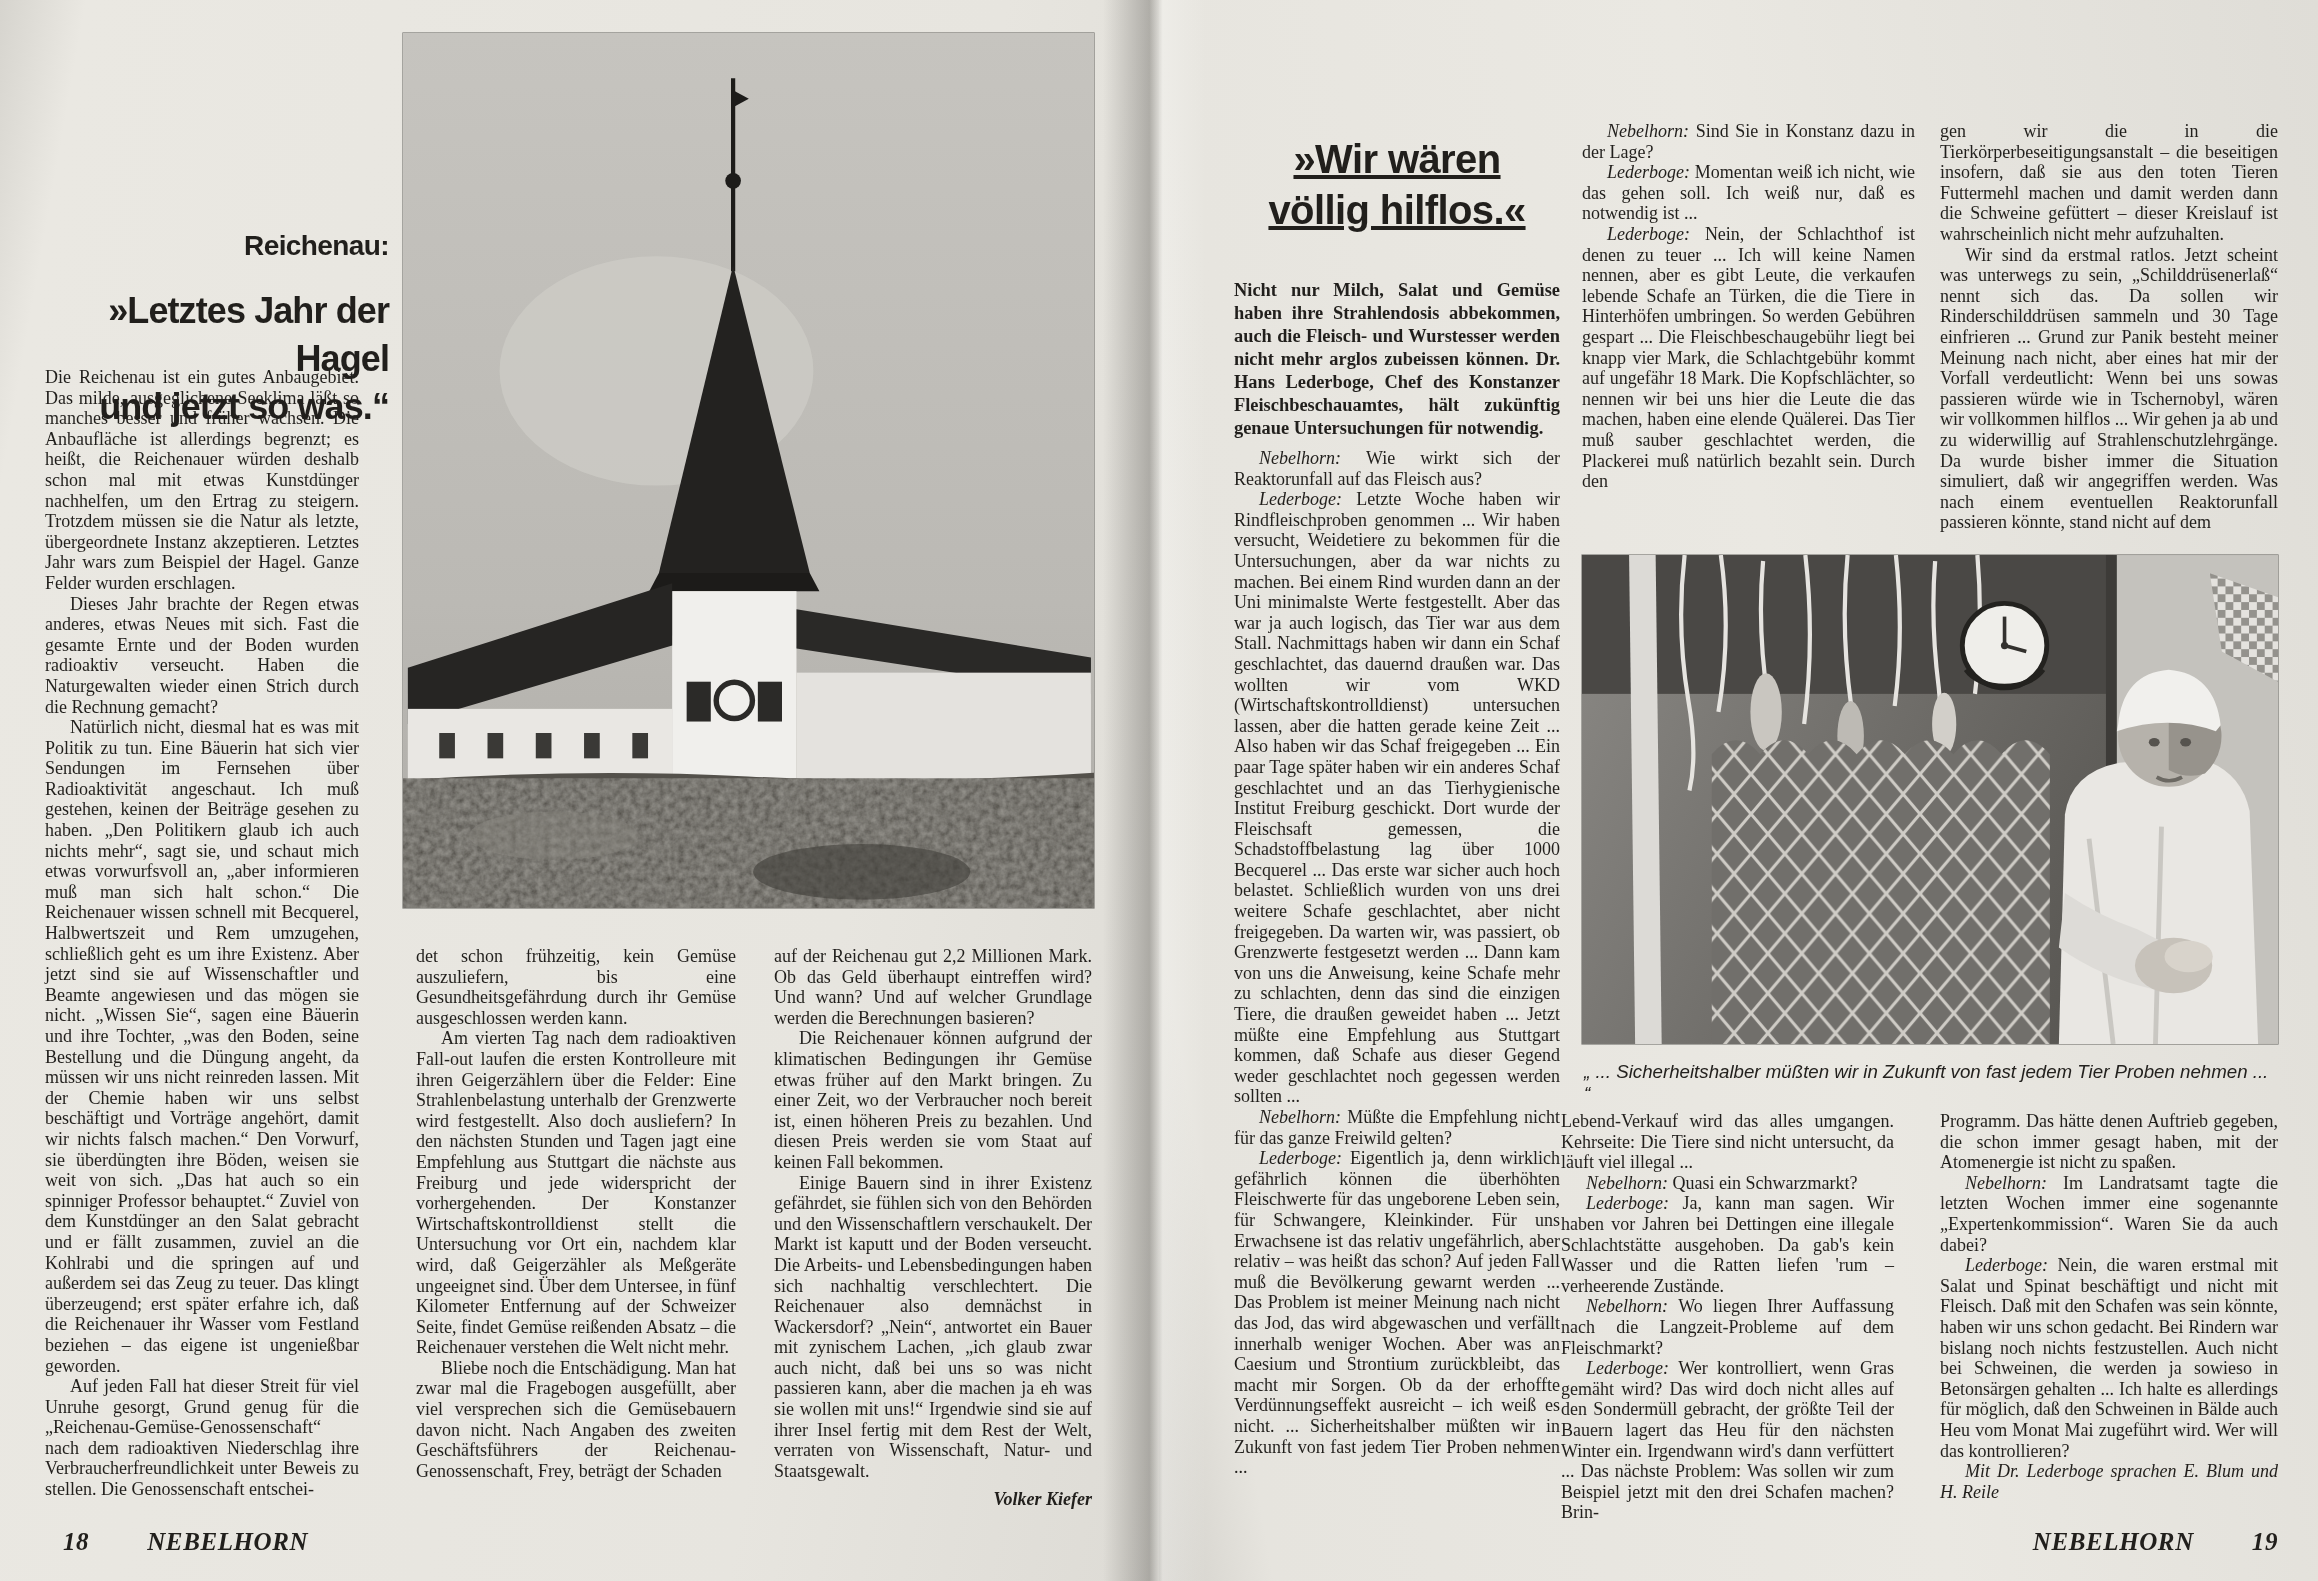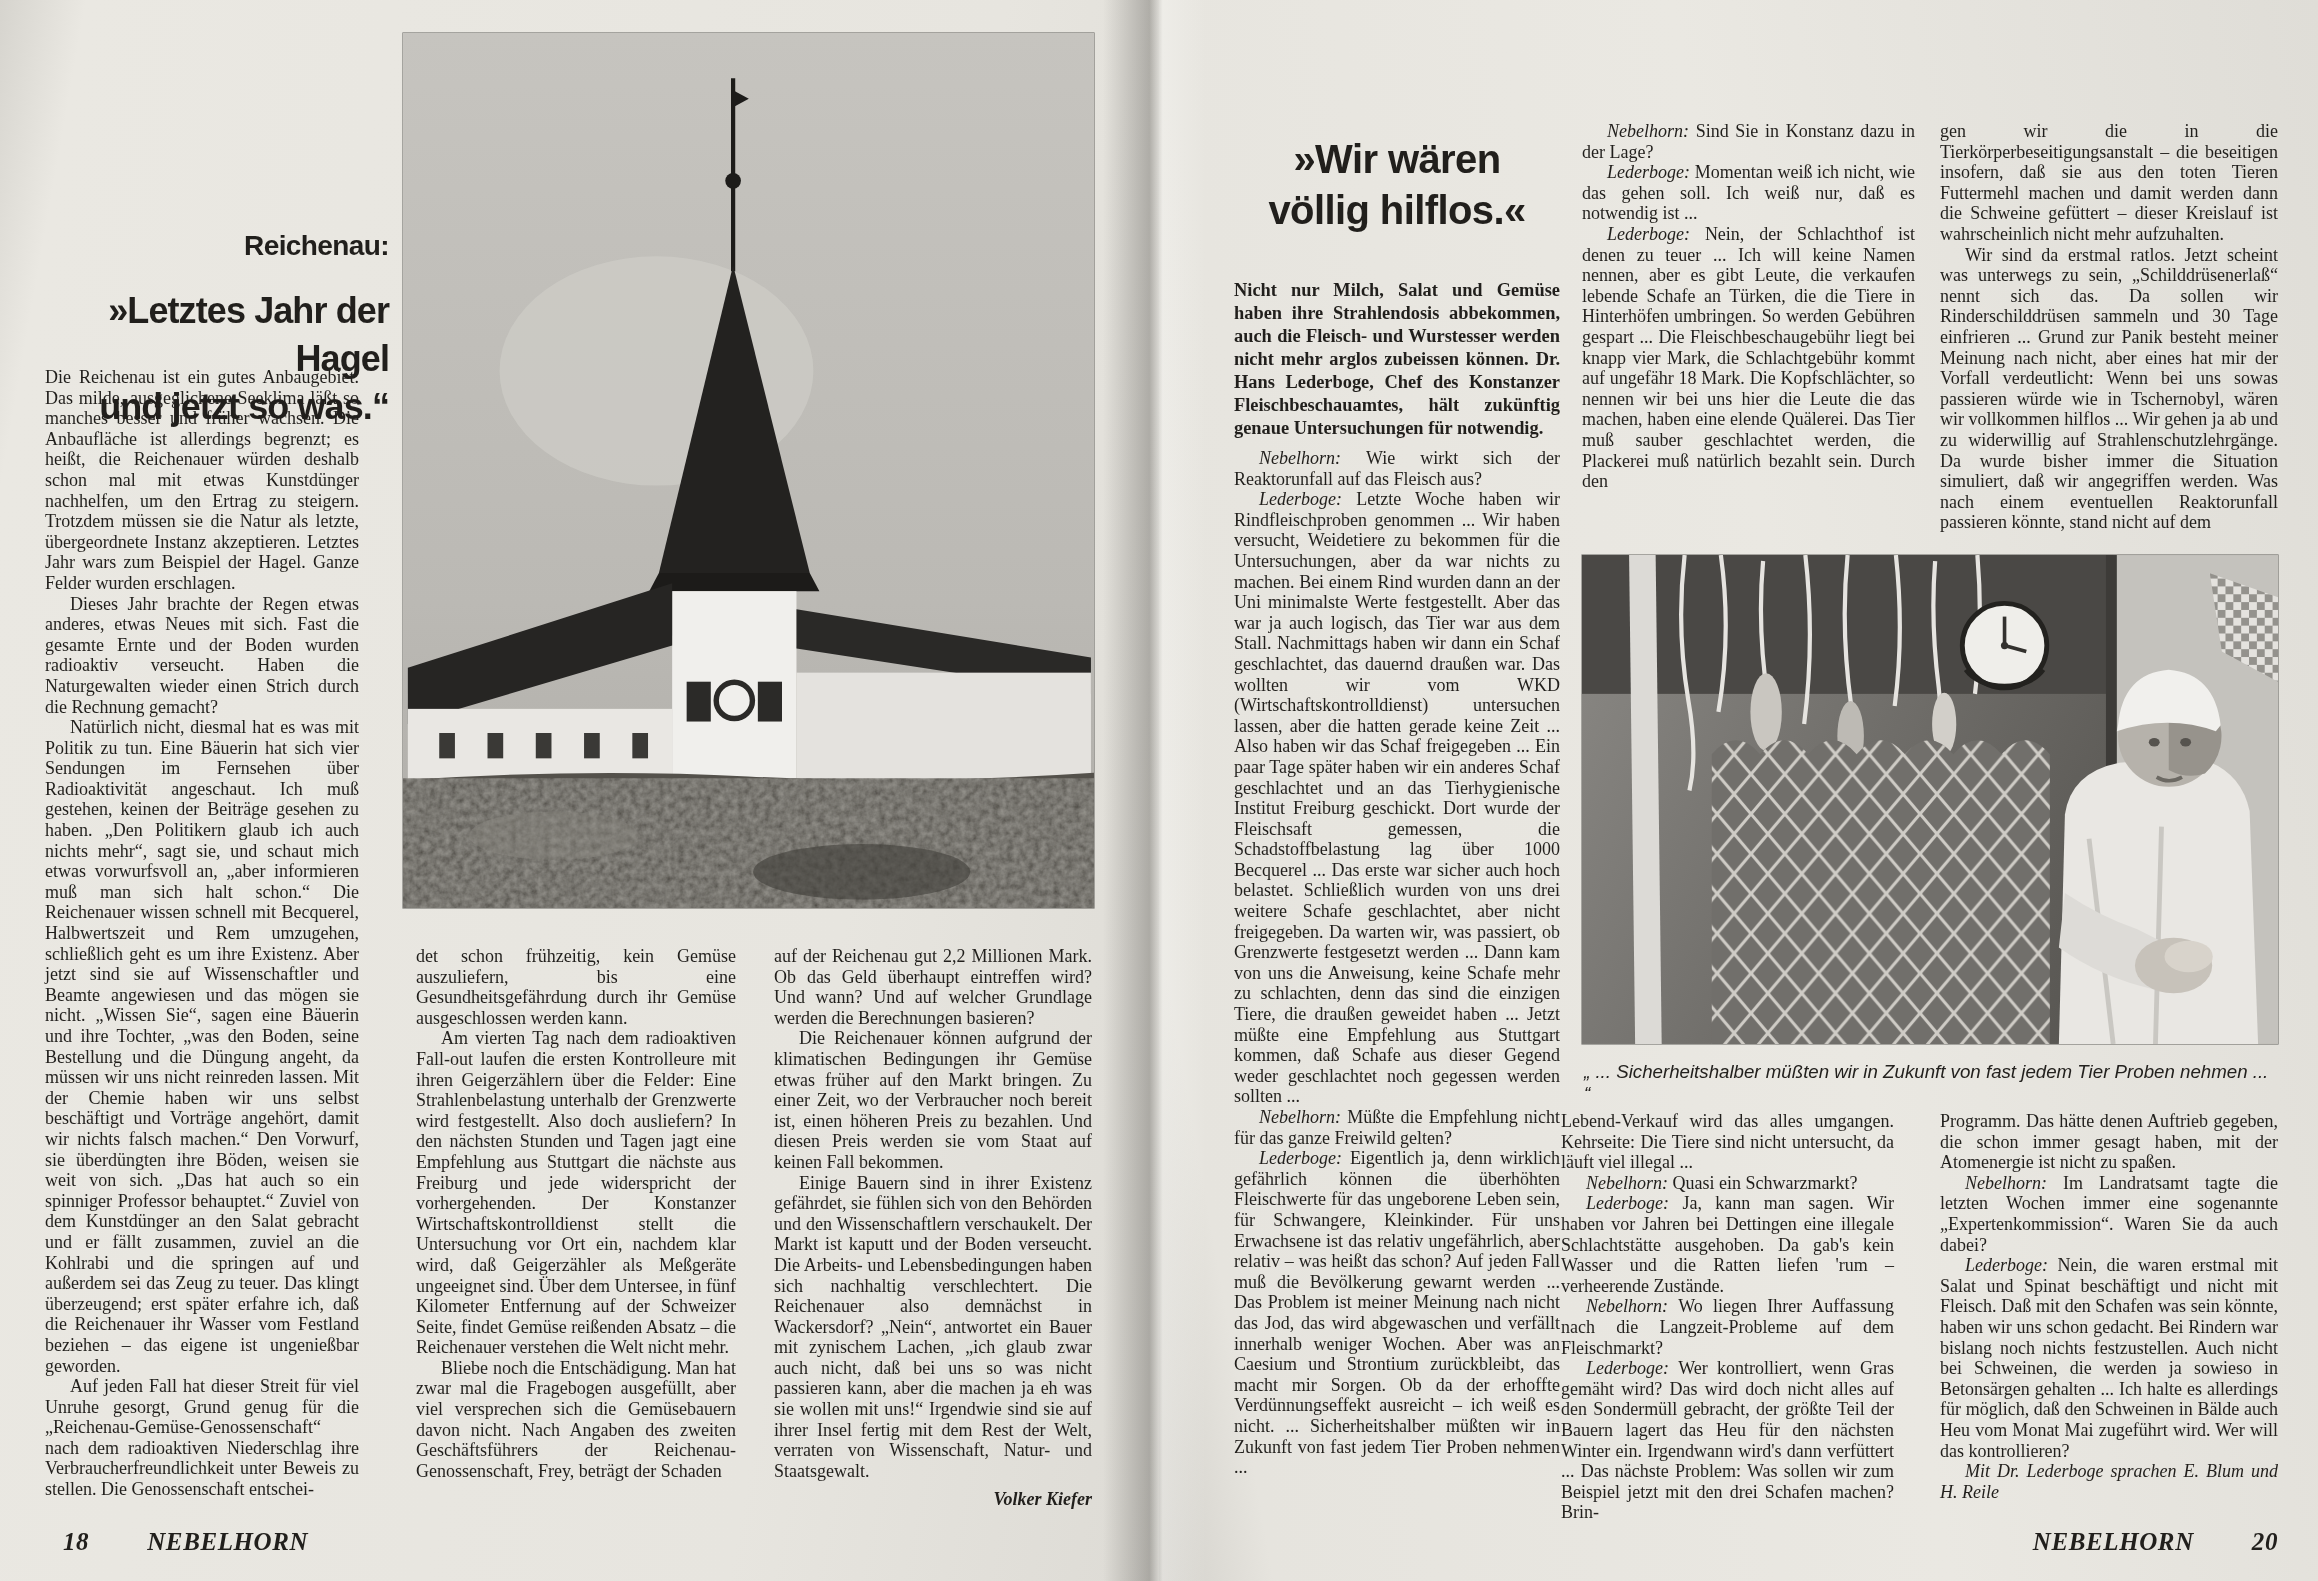--- a/index.html
+++ b/index.html
@@ -114,21 +114,21 @@
     </div>
 
     <div class="abs footer" style="left:63px;top:1528px;gap:58px;">
       <span>18</span>
       <span>NEBELHORN</span>
     </div>
   </div>
 
   <div class="page" id="page-right">
 
-    <div class="abs hl-right" style="left:75px;top:134px;width:326px;">
+    <div class="abs hl-right" style="left:75px;top:134px;width:326px;text-decoration:underline;">
       <span>»Wir wären</span><br>
       <span>völlig hilflos.«</span>
     </div>
 
     <div class="abs intro" style="left:75px;top:279px;width:326px;">Nicht nur Milch, Salat und Gemüse haben ihre Strahlendosis abbekommen, auch die Fleisch- und Wurstesser werden nicht mehr arglos zubeissen können. Dr. Hans Lederboge, Chef des Konstanzer Fleischbeschauamtes, hält zukünftig genaue Untersuchungen für notwendig.</div>
 
     <div class="abs col" style="left:75px;top:448px;width:326px;">
         <p class="par ind"><span class="spk">Nebelhorn: </span>Wie wirkt sich der Reaktorunfall auf das Fleisch aus?</p>
         <p class="par ind"><span class="spk">Lederboge: </span>Letzte Woche haben wir Rindfleischproben genommen ... Wir haben versucht, Weidetiere zu bekommen für die Untersuchungen, aber da war nichts zu machen. Bei einem Rind wurden dann an der Uni minimalste Werte festgestellt. Aber das war ja auch logisch, das Tier war aus dem Stall. Nachmittags haben wir dann ein Schaf geschlachtet, das dauernd draußen war. Das wollten wir vom WKD (Wirtschaftskontrolldienst) untersuchen lassen, aber die hatten gerade keine Zeit ... Also haben wir das Schaf freigegeben ... Ein paar Tage später haben wir ein anderes Schaf geschlachtet und an das Tierhygienische Institut Freiburg geschickt. Dort wurde der Fleischsaft gemessen, die Schadstoffbelastung lag über 1000 Becquerel ... Das erste war sicher auch hoch belastet. Schließlich wurden von uns drei weitere Schafe geschlachtet, aber nicht freigegeben. Da warten wir, was passiert, ob Grenzwerte festgesetzt werden ... Dann kam von uns die Anweisung, keine Schafe mehr zu schlachten, denn das sind die einzigen Tiere, die draußen geweidet haben ... Jetzt müßte eine Empfehlung aus Stuttgart kommen, daß Schafe aus dieser Gegend weder geschlachtet noch gegessen werden sollten ...</p>
         <p class="par ind"><span class="spk">Nebelhorn: </span>Müßte die Empfehlung nicht für das ganze Freiwild gelten?</p>
@@ -222,19 +222,19 @@
       </div>
     <div class="abs col" style="left:781px;top:1111px;width:338px;">
         <p class="par">Programm. Das hätte denen Auftrieb gegeben, die schon immer gesagt haben, mit der Atomenergie ist nicht zu spaßen.</p>
         <p class="par ind"><span class="spk">Nebelhorn: </span>Im Landratsamt tagte die letzten Wochen immer eine sogenannte „Expertenkommission“. Waren Sie da auch dabei?</p>
         <p class="par ind"><span class="spk">Lederboge: </span>Nein, die waren erstmal mit Salat und Spinat beschäftigt und nicht mit Fleisch. Daß mit den Schafen was sein könnte, haben wir uns schon gedacht. Bei Rindern war bislang noch nichts festzustellen. Auch nicht bei Schweinen, die werden ja sowieso in Betonsärgen gehalten ... Ich halte es allerdings für möglich, daß den Schweinen in Bälde auch Heu vom Monat Mai zugeführt wird. Wer will das kontrollieren?</p>
         <p class="par ind credit-par">Mit Dr. Lederboge sprachen E. Blum und H. Reile</p>
       </div>
 
     <div class="abs footer" style="left:781px;top:1528px;width:338px;justify-content:flex-end;gap:58px;">
       <span>NEBELHORN</span>
-      <span>20</span>
+      <span>19</span>
     </div>
   </div>
 
   <div id="gutter"></div>
 </div>
 
 
 </body></html>

